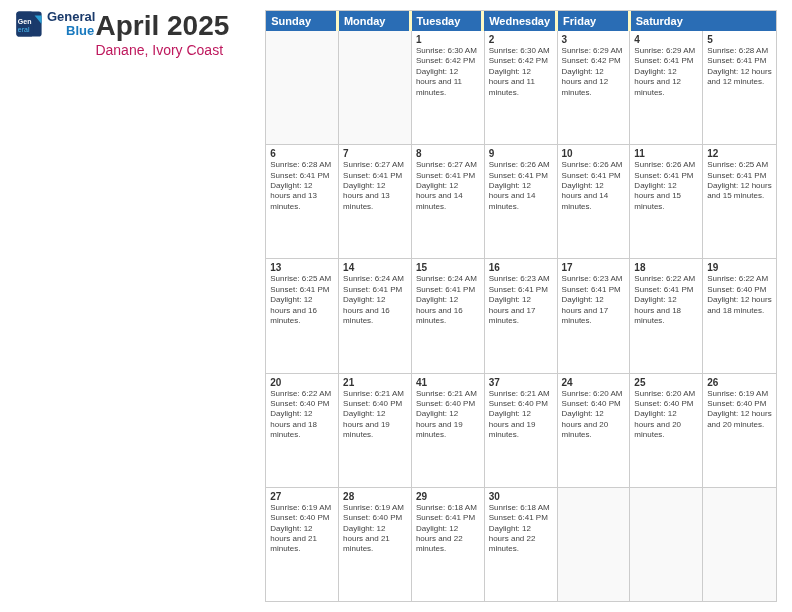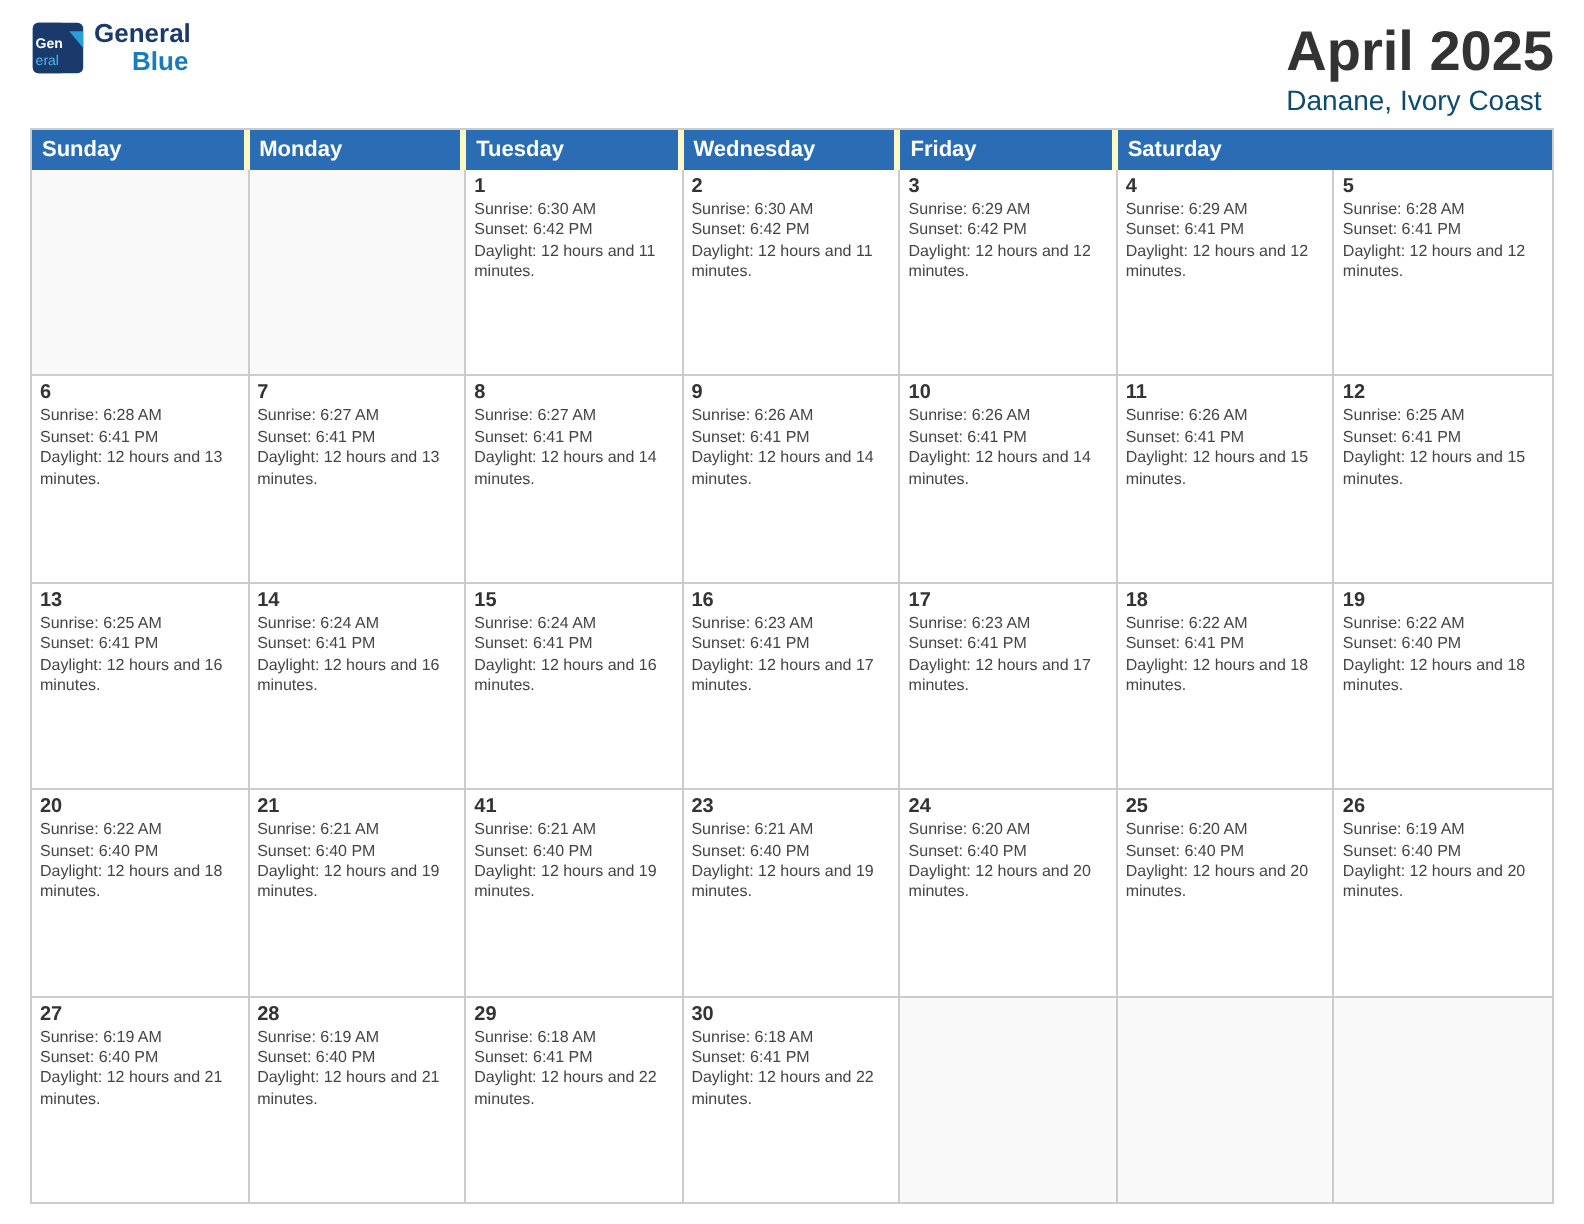--- a/index.html
+++ b/index.html
@@ -8,21 +8,22 @@
       background: #fff;
       width: 792px;
       height: 612px;
       overflow: hidden;
     }
     .page {
       width: 792px;
       height: 612px;
       padding: 10px 15px 10px 15px;
       display: flex;
-      flex-direction: column;
+      flex-direction: row;
+      gap: 36px;
     }
     .header {
       display: flex;
       justify-content: space-between;
       align-items: flex-start;
       margin-bottom: 6px;
     }
     .logo {
       display: flex;
       align-items: center;
@@ -48,21 +49,21 @@
       text-align: left;
     }
     .title-block h1 {
       font-size: 28px;
       font-weight: bold;
       color: #333;
     }
     .title-block h2 {
       font-size: 14px;
       font-weight: normal;
-      color: #0c4a6e;
+      color: #be185d;
     }
     .calendar {
       flex: 1;
       border: 1px solid #ccc;
       display: flex;
       flex-direction: column;
     }
     .cal-header {
       display: grid;
       grid-template-columns: repeat(7, 1fr);
@@ -282,21 +283,21 @@
 Sunset: 6:40 PM
 Daylight: 12 hours and 19 minutes.</div>
           </div>
           <div class="cal-cell">
             <span class="day-number">41</span>
             <div class="day-info" style="white-space: pre-line;">Sunrise: 6:21 AM
 Sunset: 6:40 PM
 Daylight: 12 hours and 19 minutes.</div>
           </div>
           <div class="cal-cell">
-            <span class="day-number">23</span>
+            <span class="day-number">37</span>
             <div class="day-info" style="white-space: pre-line;">Sunrise: 6:21 AM
 Sunset: 6:40 PM
 Daylight: 12 hours and 19 minutes.</div>
           </div>
           <div class="cal-cell">
             <span class="day-number">24</span>
             <div class="day-info" style="white-space: pre-line;">Sunrise: 6:20 AM
 Sunset: 6:40 PM
 Daylight: 12 hours and 20 minutes.</div>
           </div>

